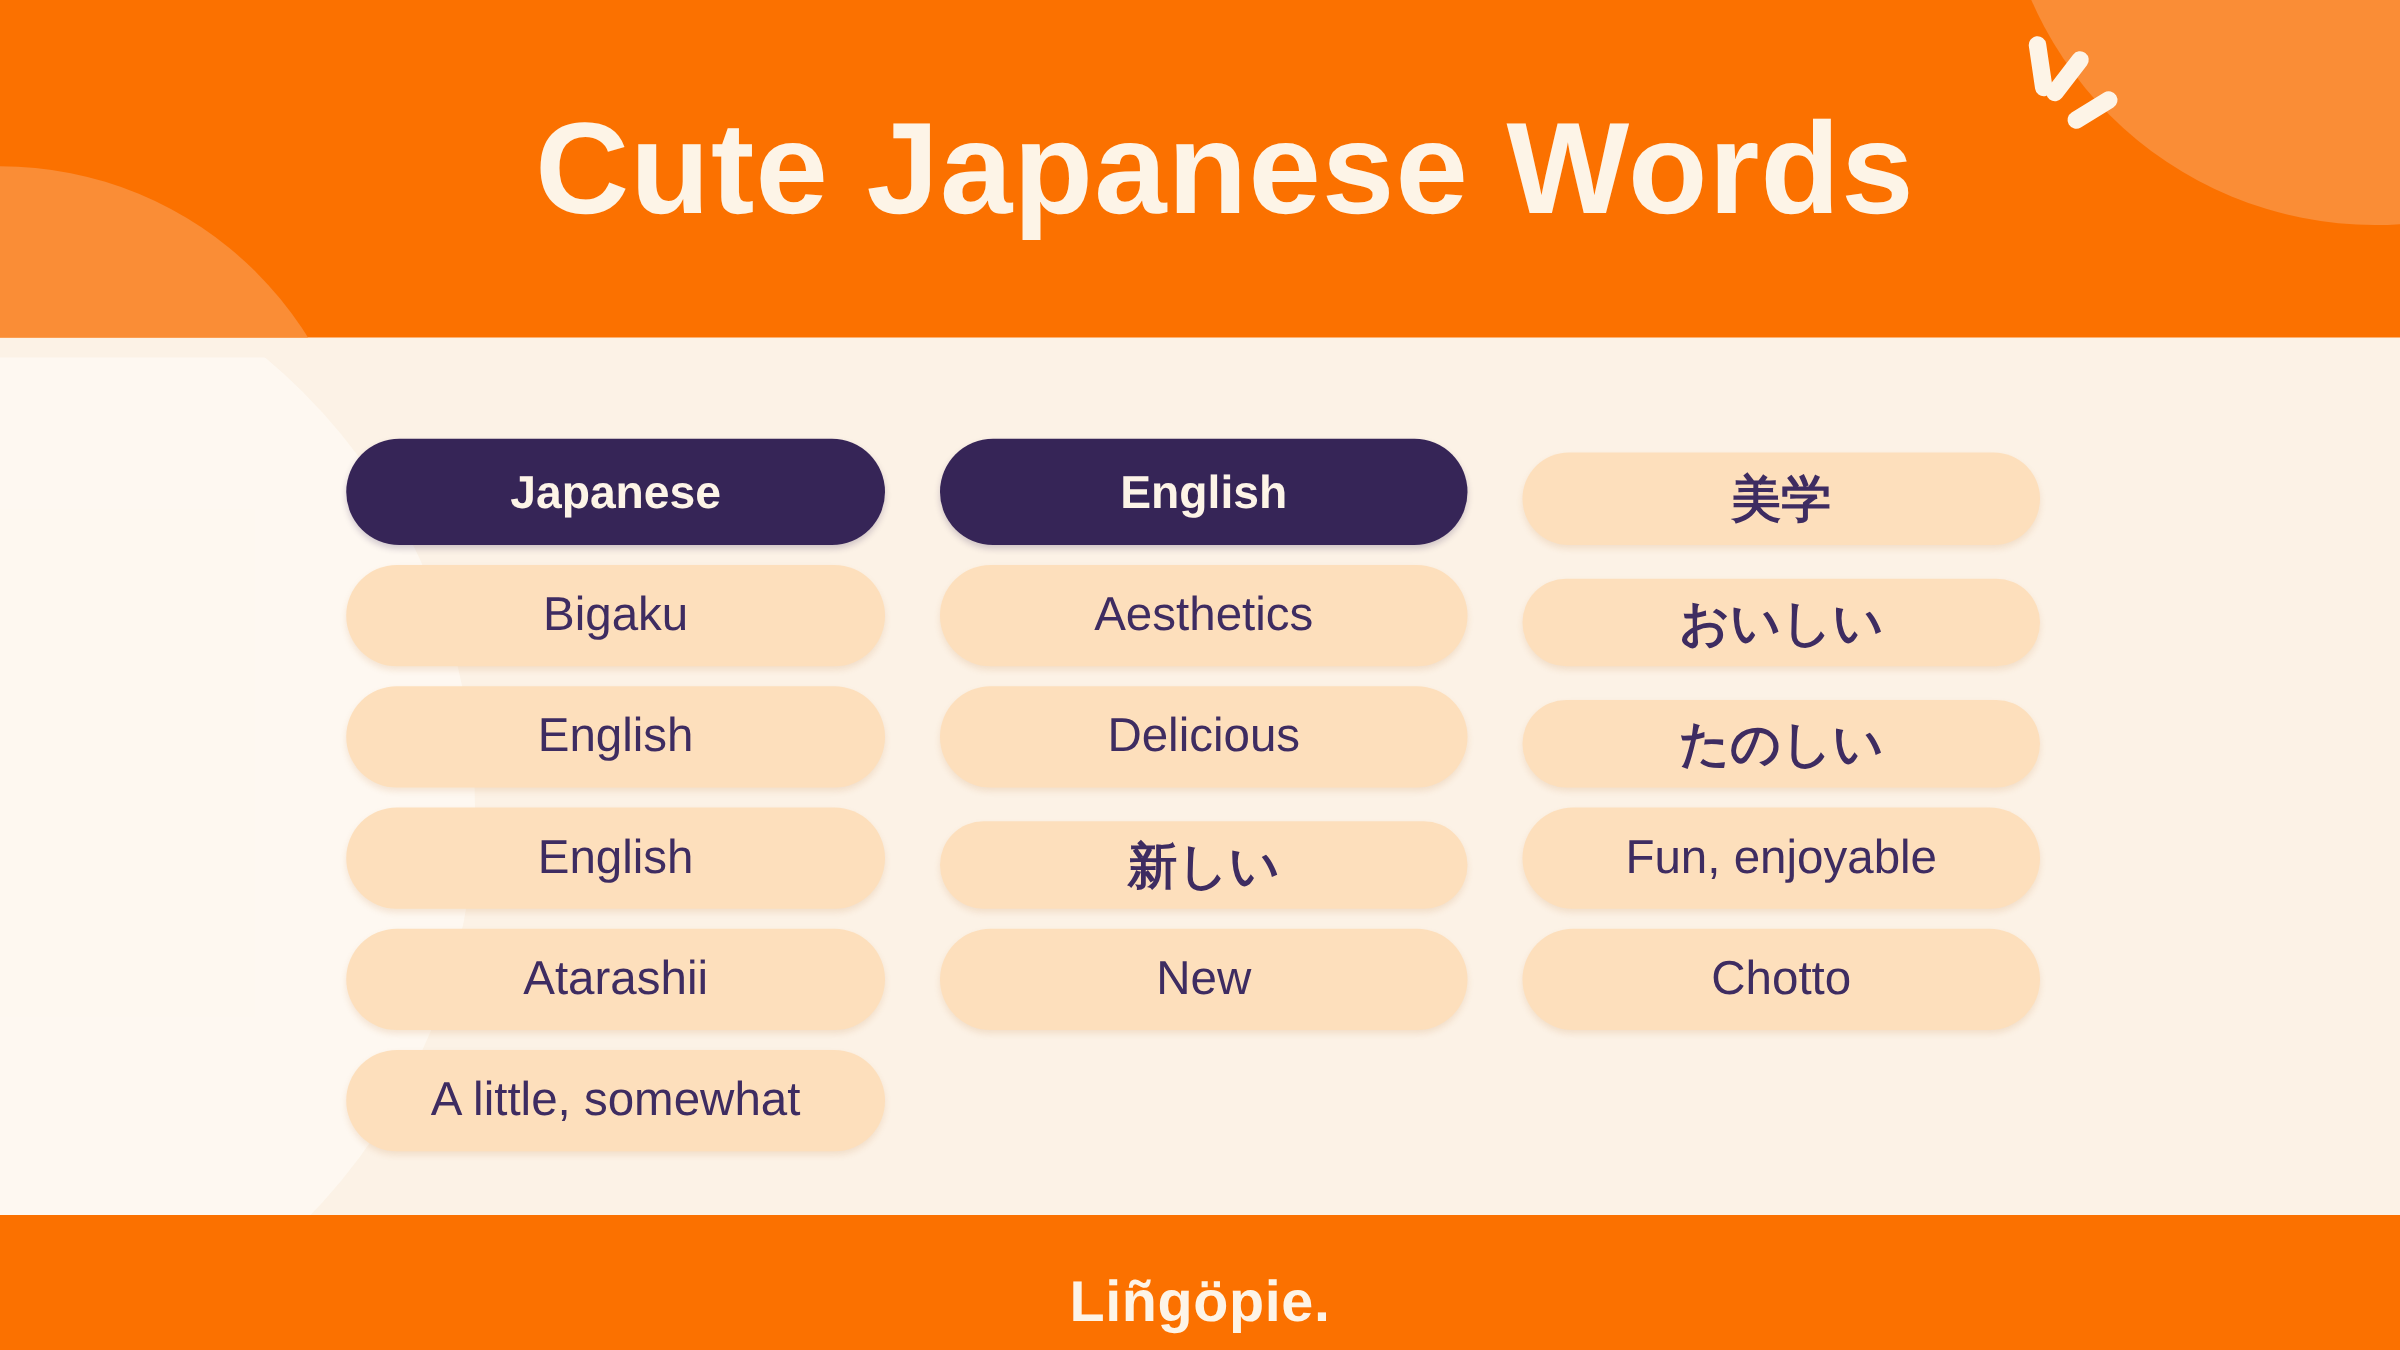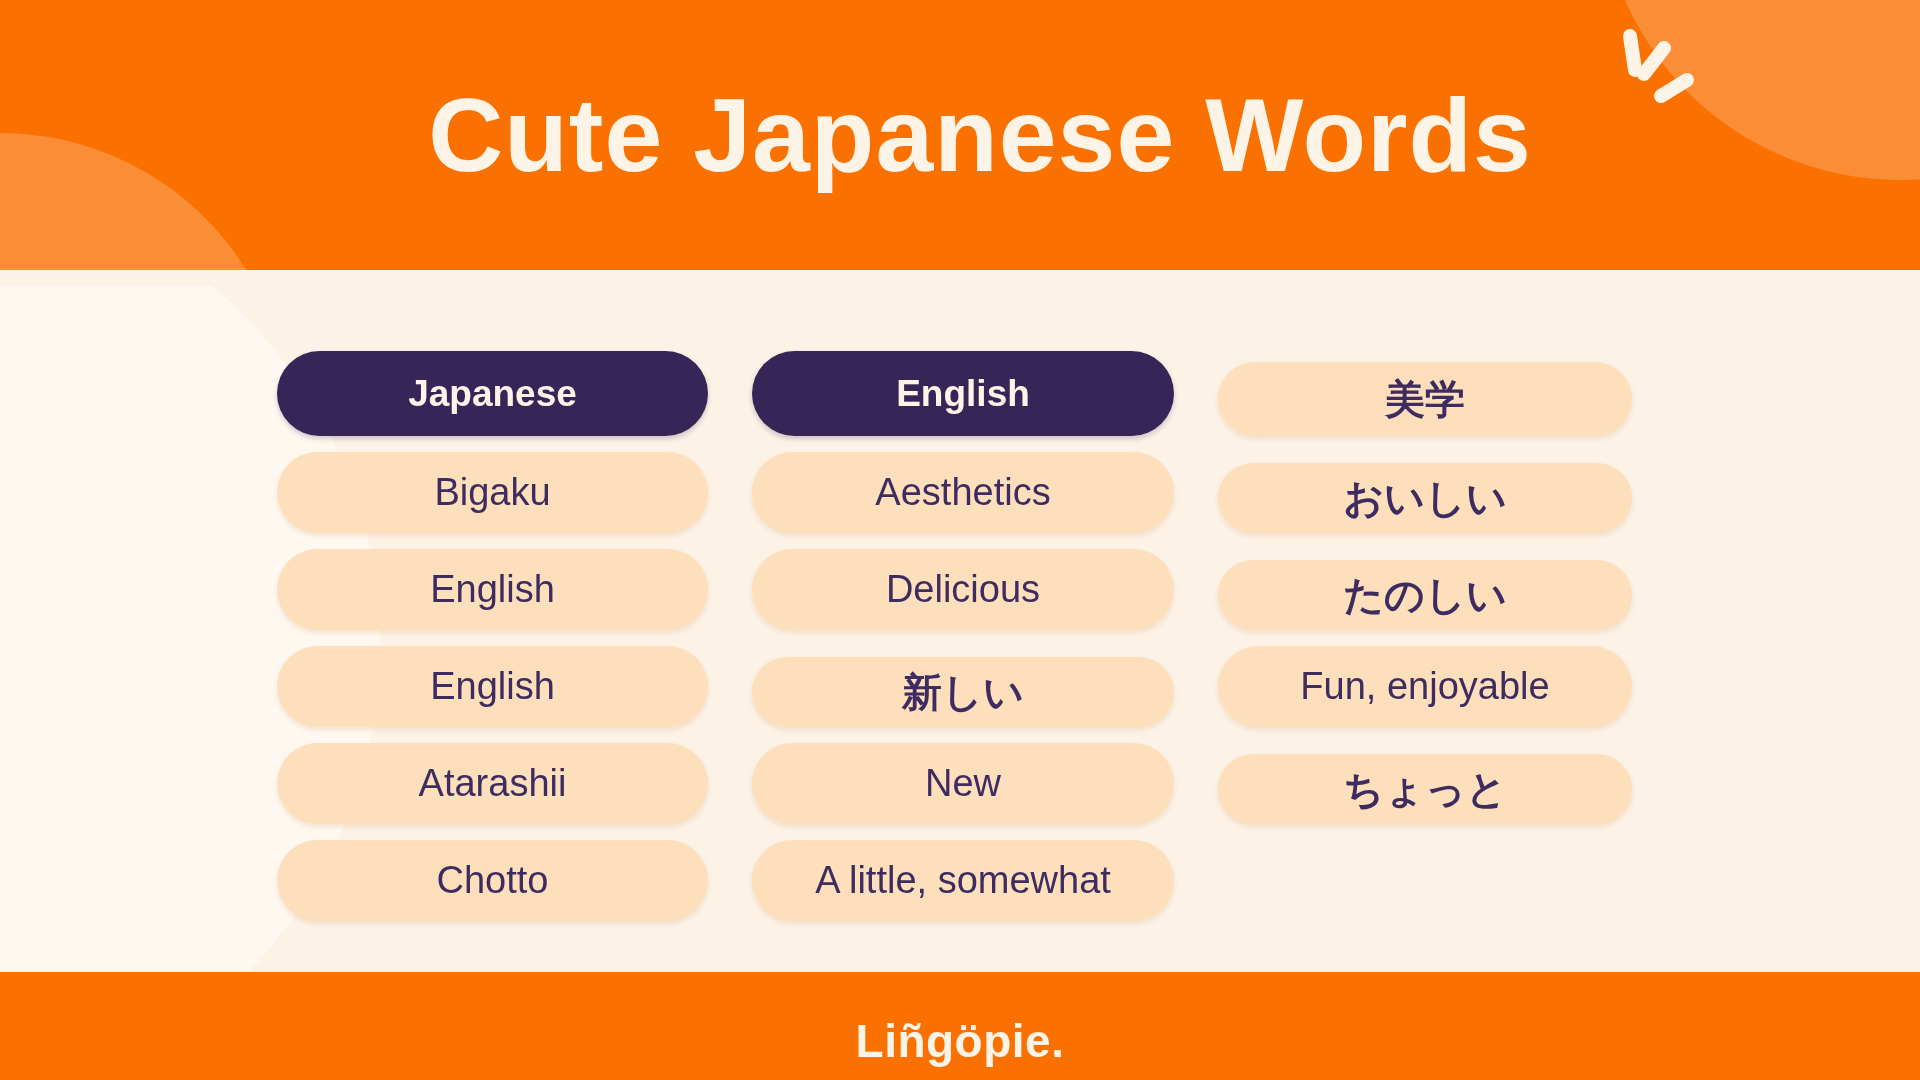--- a/index.html
+++ b/index.html
@@ -116,21 +116,20 @@
     <div class="pill td">Delicious</div>
 
     <div class="pill td jp">たのしい</div>
     <div class="pill td">English</div>
     <div class="pill td jp">新しい</div>
 
     <div class="pill td">Fun, enjoyable</div>
     <div class="pill td">Atarashii</div>
     <div class="pill td">New</div>
 
-    <div class="pill td jp">ちょっと</div>
     <div class="pill td">Chotto</div>
     <div class="pill td">A little, somewhat</div>
   </div>
 </div>
 
 <div class="footer-band">
   <div class="brand-logo">Liñgöpie.</div>
 </div>
 
 </body></html>

